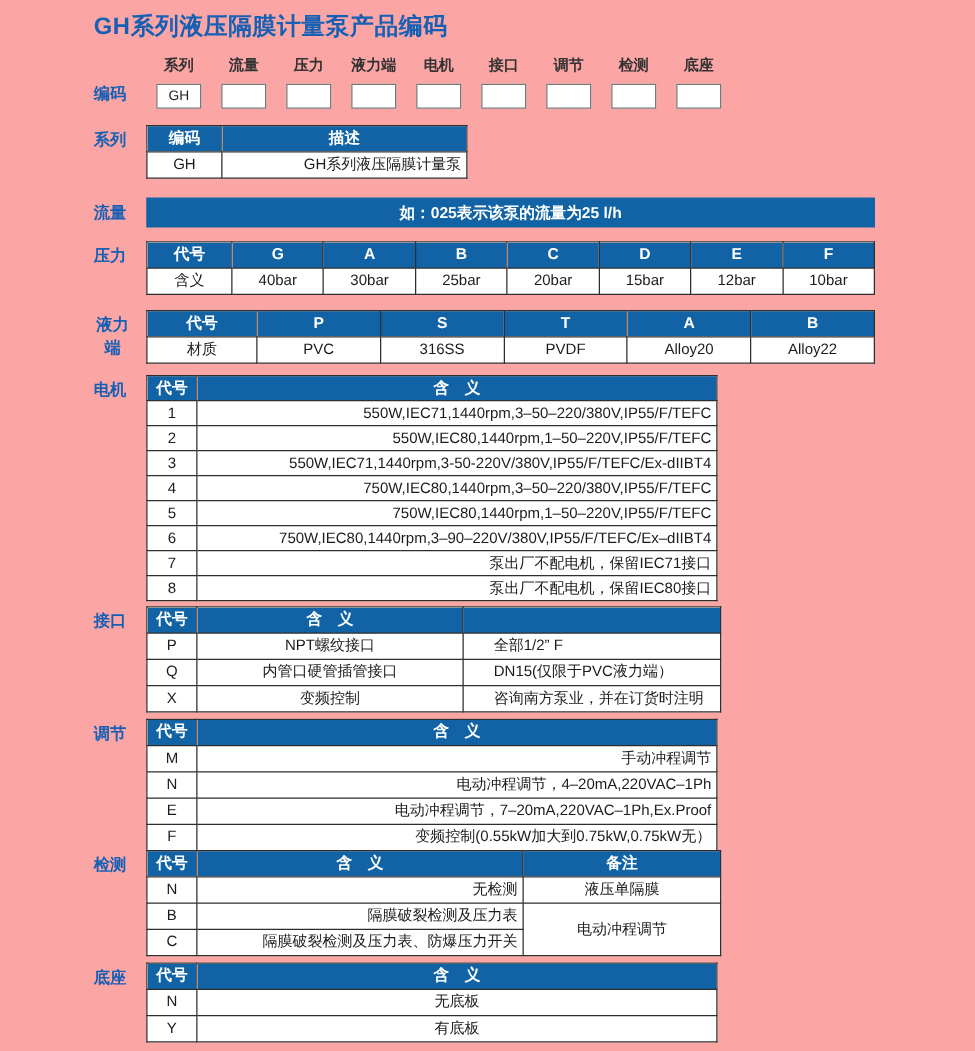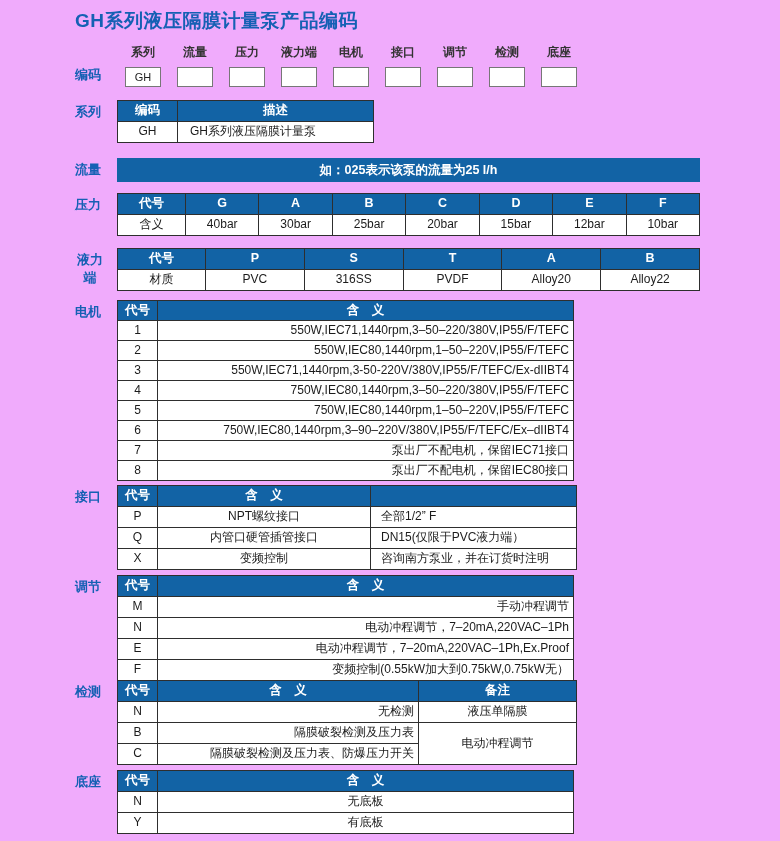--- a/index.html
+++ b/index.html
@@ -1,17 +1,17 @@
 <!DOCTYPE html>
 <html><head>
 <meta charset="utf-8">
 <style>
   html,body { margin:0; padding:0; background:#fff; }
   .page {
-    position:relative; width:780px; height:841px; background:#f0abfc;
+    position:relative; width:780px; height:841px; background:#fca5a5;
     font-family:"Liberation Sans","DejaVu Sans",sans-serif; overflow:hidden;
     --hdr:#1263a5; --accent:#1560b4;
   }
   .title {
     position:absolute; left:75px; top:8px;
     font-size:19px; font-weight:bold; color:var(--accent); letter-spacing:0.5px;
   }
   .section { position:absolute; left:75px; display:flex; align-items:flex-start; }
   .sec-label {
     width:42px; flex:none; font-weight:bold; font-size:13px;
@@ -35,22 +35,22 @@
   .tbl { border-collapse:collapse; table-layout:fixed; background:#fff; }
   .tbl th,.tbl td {
     border:1px solid #2e2e2e; height:20px; padding:0 4px; font-size:12px;
     text-align:center; line-height:1.1; overflow:hidden; white-space:nowrap;
     box-sizing:content-box;
   }
   .tbl th { background:var(--hdr); color:#fff; font-weight:bold; font-size:12.5px; }
   .tbl td { color:#1b1b1b; }
   .tbl.compact th,.tbl.compact td { height:19px; }
   .tbl.left2 tbody td:nth-child(2) { text-align:right; padding-left:18px; }
-  .tbl.series tbody td:nth-child(2) { text-align:left; padding-left:12px; }
-  .tbl.interface tbody td:nth-child(3) { text-align:left; padding-left:10px; }
+  .tbl.series tbody td:nth-child(2) { text-align:right; padding-left:12px; }
+  .tbl.interface tbody td:nth-child(3) { text-align:left; padding-left:24px; }
 
   .flow-bar {
     width:583px; height:24px; background:var(--hdr); color:#fff;
     display:flex; align-items:center; justify-content:center;
     font-size:12.5px; font-weight:bold;
   }
 </style>
 </head>
 <body>
 
@@ -287,21 +287,21 @@
             <th>含　义</th>
           </tr>
         </thead>
         <tbody>
           <tr>
             <td>M</td>
             <td>手动冲程调节</td>
           </tr>
           <tr>
             <td>N</td>
-            <td>电动冲程调节，7–20mA,220VAC–1Ph</td>
+            <td>电动冲程调节，4–20mA,220VAC–1Ph</td>
           </tr>
           <tr>
             <td>E</td>
             <td>电动冲程调节，7–20mA,220VAC–1Ph,Ex.Proof</td>
           </tr>
           <tr>
             <td>F</td>
             <td>变频控制(0.55kW加大到0.75kW,0.75kW无）</td>
           </tr>
         </tbody>

